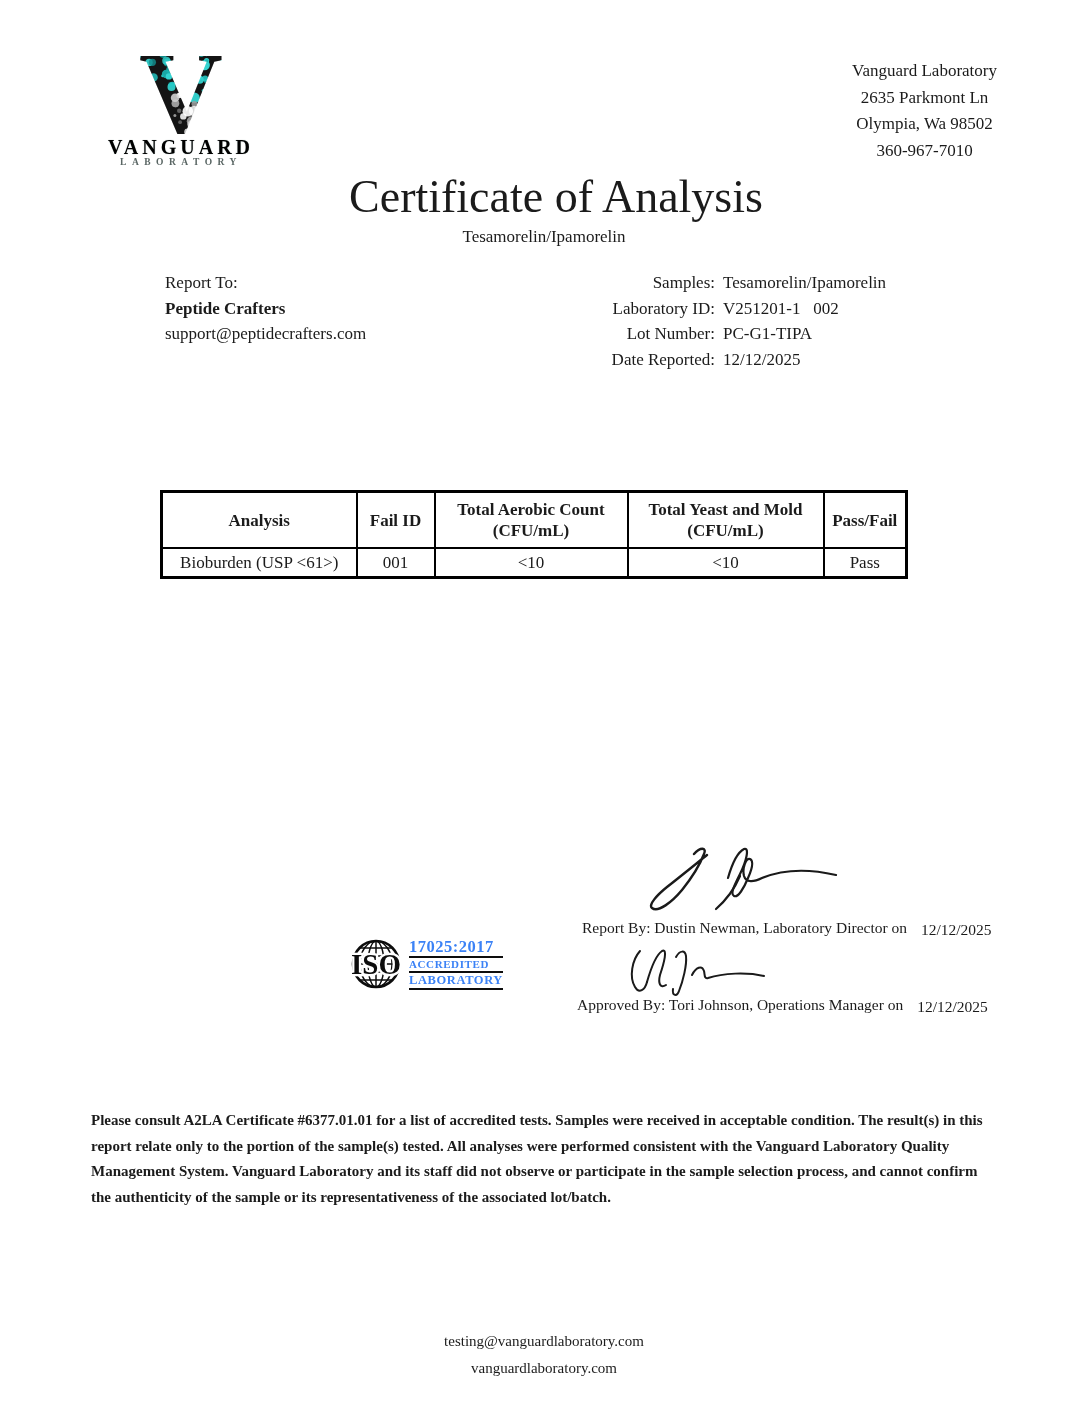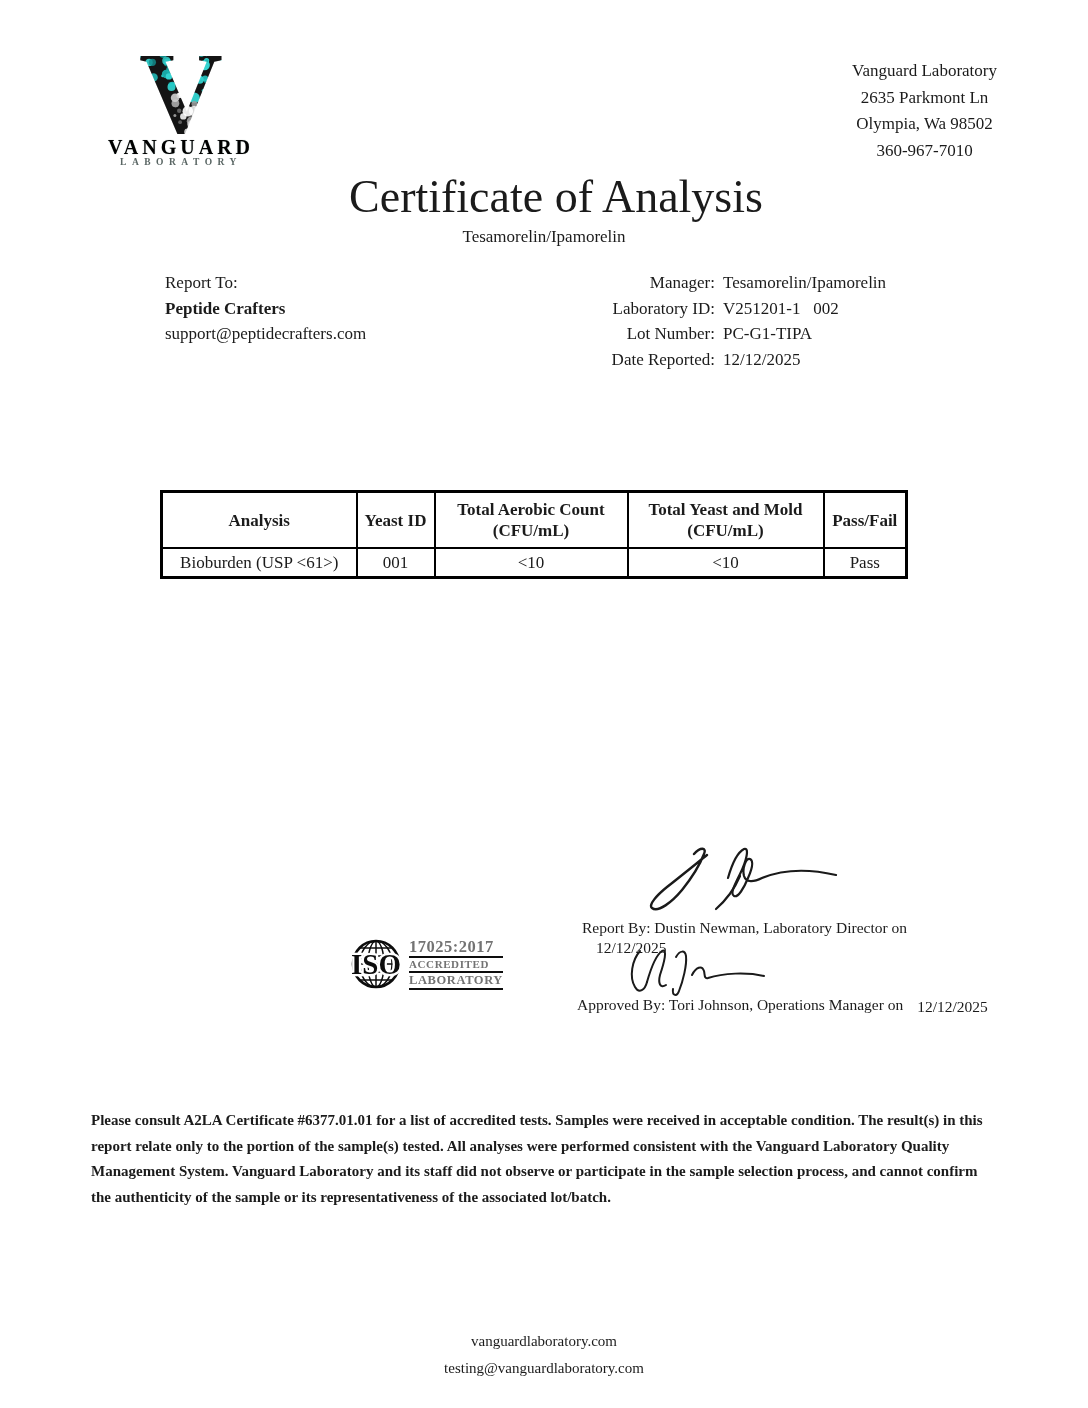--- a/index.html
+++ b/index.html
@@ -68,21 +68,21 @@
 
   
   .sig { position: absolute; }
   .sig path { fill: none; stroke: #1a1a1a; stroke-linecap: round; stroke-linejoin: round; }
   .sig-line { position: absolute; display: flex; font-size: 15.5px; white-space: nowrap; }
   .sig-date { margin-left: 14px; margin-top: 2px; }
 
   
   .iso-badge { position: absolute; left: 348px; top: 937px; display: flex; align-items: center; }
   .iso-lines { margin-left: 5px; }
-  .iso-line { font-weight: bold; color: #737373; border-bottom: 2px solid #0d0d0d; line-height: 1.05; padding-bottom: 1px; }
+  .iso-line { font-weight: bold; color: #3b82f6; border-bottom: 2px solid #0d0d0d; line-height: 1.05; padding-bottom: 1px; }
   .iso-line1 { font-size: 16.5px; letter-spacing: 0.5px; }
   .iso-line2 { font-size: 11px; letter-spacing: 0.6px; margin-top: 1px; }
   .iso-line3 { font-size: 12.5px; letter-spacing: 0.6px; margin-top: 1px; }
 
   
   .disclaimer {
     position: absolute; left: 91px; top: 1108px; width: 906px;
     text-align: left; font-size: 15px; line-height: 25.5px; font-weight: bold;
   }
   .footer {
@@ -294,21 +294,21 @@
   <div class="doc-subtitle">Tesamorelin/Ipamorelin</div>
 
   <div class="report-to">
     <div>Report To:</div>
     <div class="bold">Peptide Crafters</div>
     <div>support@peptidecrafters.com</div>
   </div>
 
   <div class="meta-block">
     <div class="meta-row">
-      <span class="meta-label">Manager:</span>
+      <span class="meta-label">Samples:</span>
       <span class="meta-value">Tesamorelin/Ipamorelin</span>
     </div>
     <div class="meta-row">
       <span class="meta-label">Laboratory ID:</span>
       <span class="meta-value">V251201-1   002</span>
     </div>
     <div class="meta-row">
       <span class="meta-label">Lot Number:</span>
       <span class="meta-value">PC-G1-TIPA</span>
     </div>
@@ -322,21 +322,21 @@
     <colgroup>
       <col style="width:195px">
         <col style="width:78px">
         <col style="width:193px">
         <col style="width:196px">
         <col style="width:83px">
     </colgroup>
     <thead>
       <tr>
         <th>Analysis</th>
-        <th>Yeast ID</th>
+        <th>Fail ID</th>
         <th>Total Aerobic Count (CFU/mL)</th>
         <th>Total Yeast and Mold (CFU/mL)</th>
         <th>Pass/Fail</th>
       </tr>
     </thead>
     <tbody>
       <tr>
         <td>Bioburden (USP &lt;61&gt;)</td>
         <td>001</td>
         <td>&lt;10</td>
@@ -344,21 +344,21 @@
         <td>Pass</td>
       </tr>
     </tbody>
   </table>
 
   <svg class="sig" style="left:642px; top:836px;" width="200" height="75" viewBox="0 0 200 75">
     <path stroke-width="2.4" d="M52,18 C58,11 65,11 62,18 C57,31 48,44 40,54 C30,66 16,77 10,72 C6,69 15,59 25,51 C39,40 55,27 65,19"></path>
     <path stroke-width="2.2" d="M86,42 C90,28 96,16 102,13 C108,11 104,26 98,38 C92,50 88,58 92,60 C96,62 102,52 106,42 C110,33 112,25 108,23 C104,22 100,32 102,40 C104,47 112,46 120,42 C142,33 168,33 194,39"></path>
     <path stroke-width="2.2" d="M98,40 C92,54 82,66 74,73"></path>
   </svg>
-  <div class="sig-line" style="left:582px; top:919px;flex-direction:column;">
+  <div class="sig-line" style="left:582px; top:919px;">
     <span>Report By: Dustin Newman, Laboratory Director on</span>
     <span class="sig-date">12/12/2025</span>
   </div>
 
   <div class="iso-badge">
     <svg width="56" height="54" viewBox="0 0 56 54">
       <defs>
           <clipPath id="globeclip">
             <circle cx="28" cy="27" r="23"></circle>
           </clipPath>
@@ -390,17 +390,17 @@
     <path stroke-width="2" d="M82,34 C86,26 92,24 94,30 C95,34 94,38 98,37 C113,32 137,31 154,35"></path>
   </svg>
   <div class="sig-line" style="left:577px; top:996px;">
     <span>Approved By: Tori Johnson, Operations Manager on</span>
     <span class="sig-date">12/12/2025</span>
   </div>
 
   <div class="disclaimer">Please consult A2LA Certificate #6377.01.01 for a list of accredited tests. Samples were received in acceptable condition. The result(s) in this report relate only to the portion of the sample(s) tested. All analyses were performed consistent with the Vanguard Laboratory Quality Management System. Vanguard Laboratory and its staff did not observe or participate in the sample selection process, and cannot confirm the authenticity of the sample or its representativeness of the associated lot/batch.</div>
 
   <div class="footer">
+    <div>testing@vanguardlaboratory.com</div>
     <div>vanguardlaboratory.com</div>
-    <div>testing@vanguardlaboratory.com</div>
   </div>
 
 </div>
 
 </body></html>

